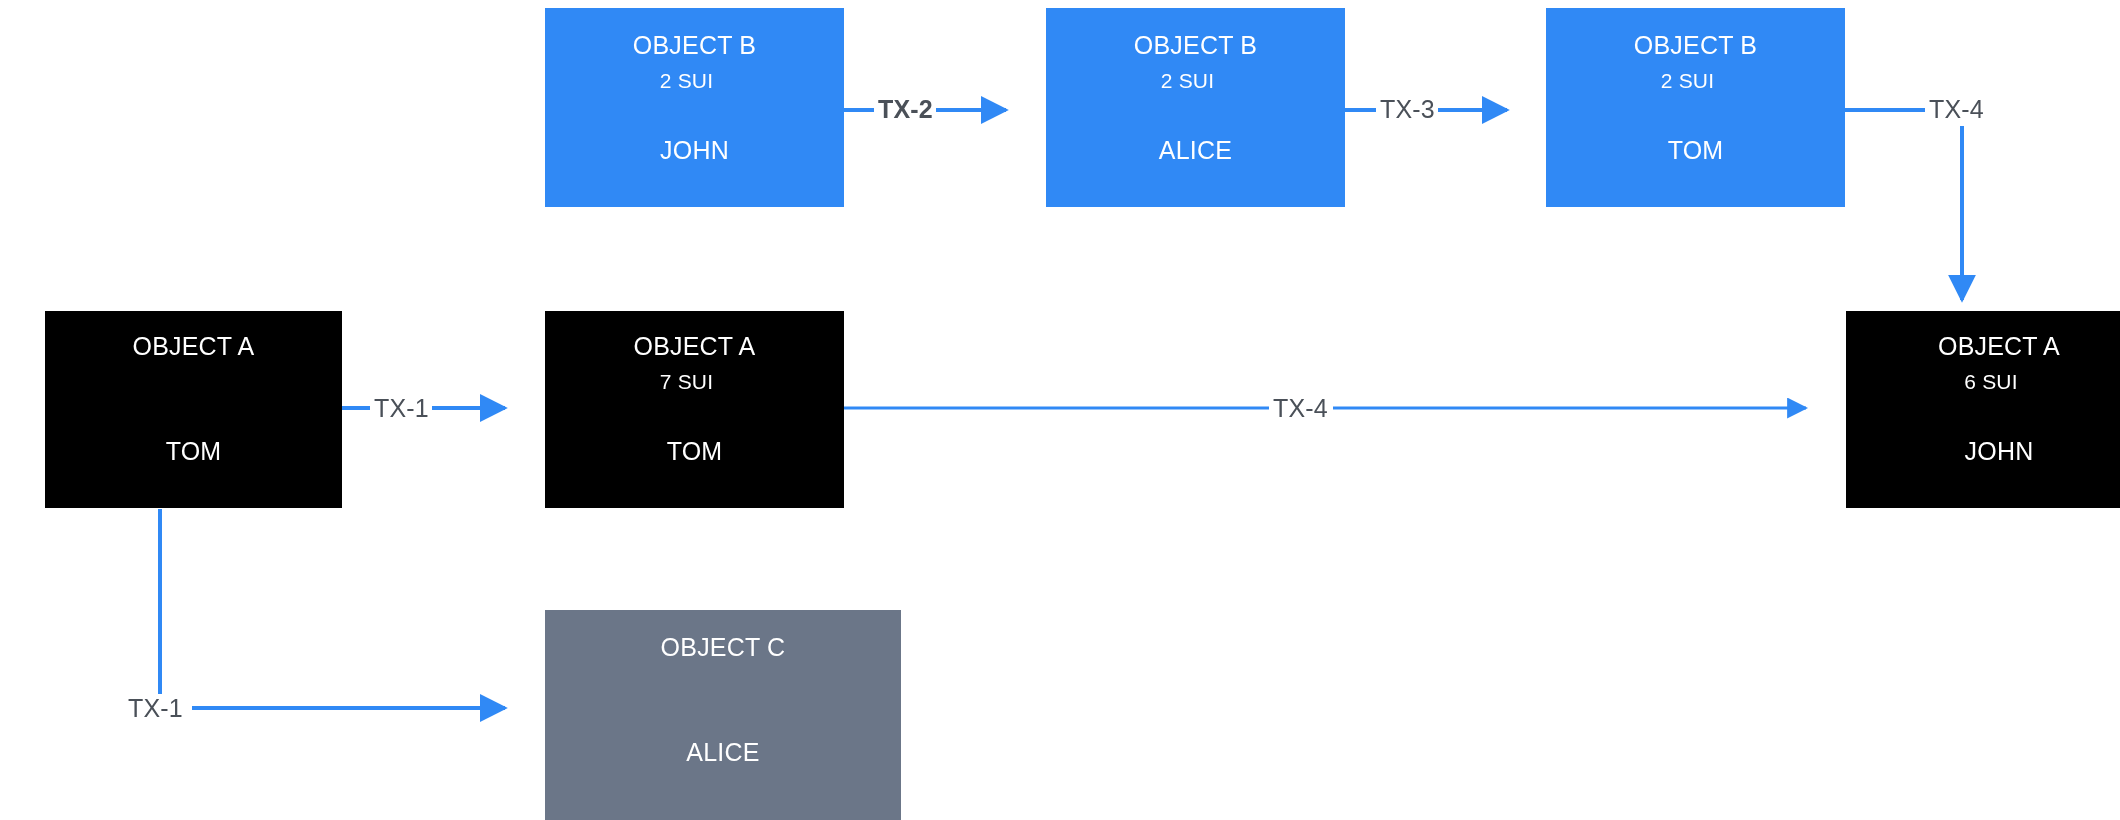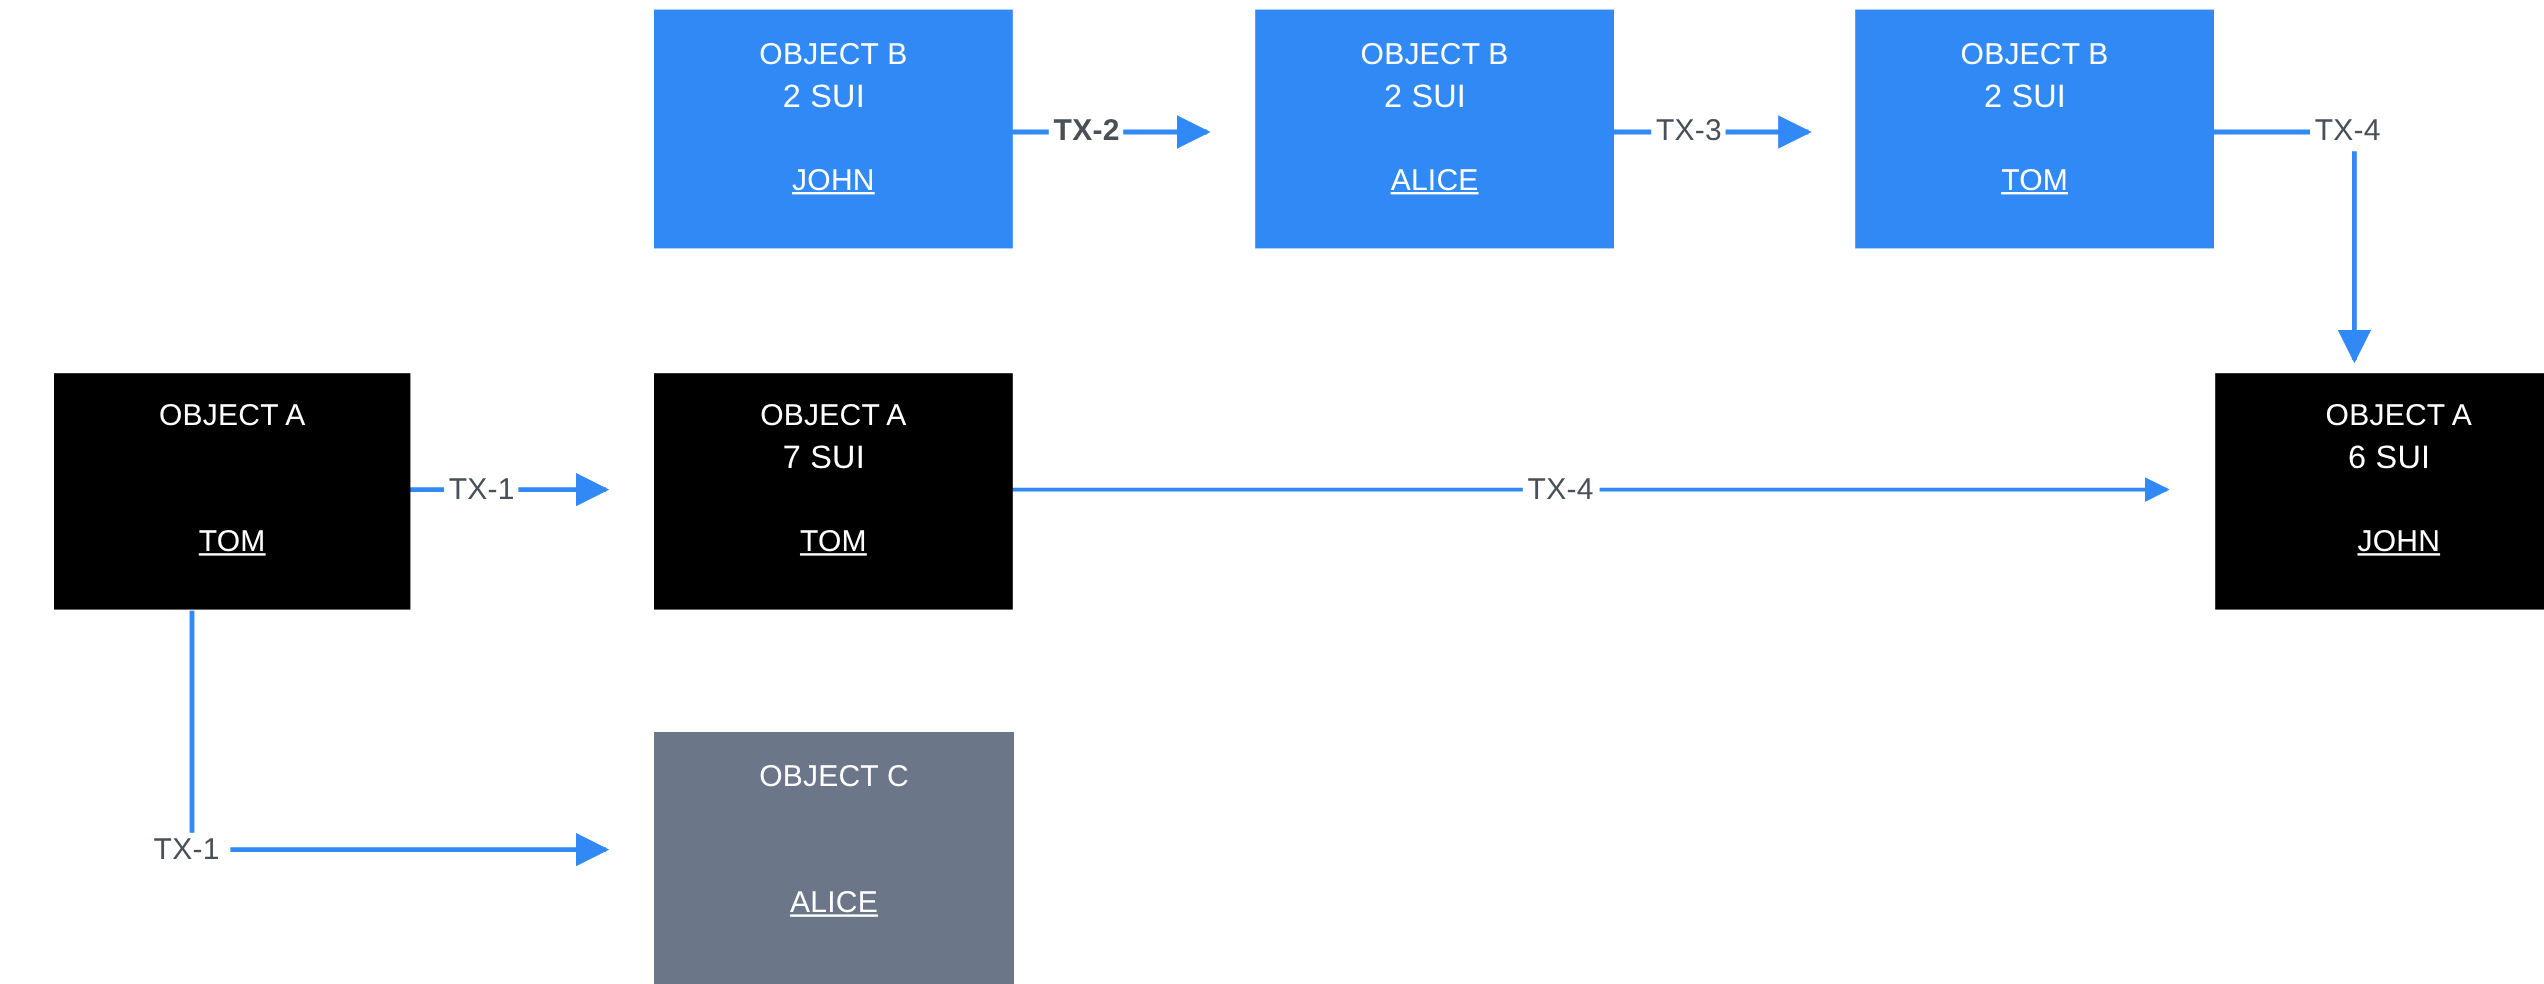--- a/index.html
+++ b/index.html
@@ -39,34 +39,33 @@
     right: 0;
     font-size: 25px;
     line-height: 35px;
     letter-spacing: 0.2px;
     white-space: nowrap;
   }
   .node .n-amount {
     position: absolute;
     left: 0;
     right: 16px;
-    font-size: 27px;
+    font-size: 21px;
     line-height: 35px;
     letter-spacing: 0.2px;
     white-space: nowrap;
   }
   .node .n-owner {
     position: absolute;
     left: 0;
     right: 0;
     font-size: 25px;
     line-height: 35px;
     letter-spacing: 0.2px;
     white-space: nowrap;
-    text-decoration: underline;
   }
   .edge-label {
     position: absolute;
     font-size: 25px;
     line-height: 28px;
     color: #4a5058;
     letter-spacing: 0.2px;
     white-space: nowrap;
     background: #ffffff;
     padding: 0 2px;
@@ -144,21 +143,21 @@
     <div class="n-amount" style="top:55px;">2 SUI</div>
     <div class="n-owner" style="top:125px;">ALICE</div>
   </div>
 
   <div class="node" style="left:1512px; top:8px; width:299px; height:199px; background:#3089f5;">
     <div class="n-title" style="top:20px;">OBJECT B</div>
     <div class="n-amount" style="top:55px;">2 SUI</div>
     <div class="n-owner" style="top:125px;">TOM</div>
   </div>
 
-  <div class="node" style="left:511px; top:610px; width:300px; height:210px; background:#6b7688;">
+  <div class="node" style="left:511px; top:610px; width:356px; height:210px; background:#6b7688;">
     <div class="n-title" style="top:20px;">OBJECT C</div>
     <div class="n-owner" style="top:125px;">ALICE</div>
   </div>
 
   <div class="edge-label" style="left:372px; top:394px;">TX-1</div>
 
   <div class="edge-label" style="left:126px; top:694px;">TX-1</div>
 
   <div class="edge-label" style="left:876px; top:95px;font-weight:bold;">TX-2</div>
 

